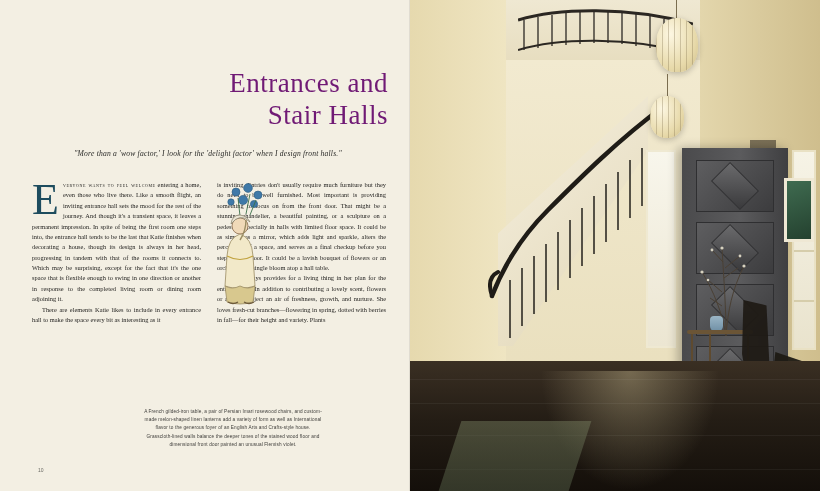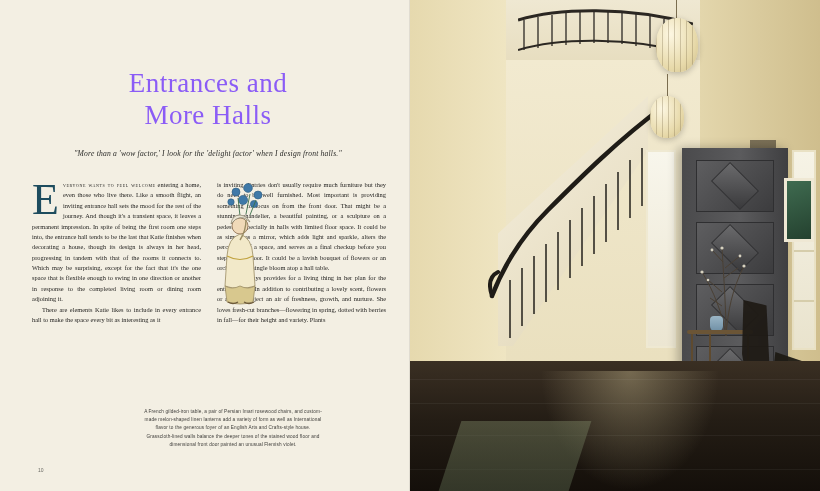--- a/index.html
+++ b/index.html
@@ -38,23 +38,24 @@
   }
 
   .title-block {
     text-align: center;
     margin-top: 58px;
   }
   .title-line {
     font-family: "Liberation Serif", serif;
     font-size: 27px;
     letter-spacing: 0.5px;
-    color: #8b5cf6;
+    color: #701a75;
     line-height: 1.18;
     font-weight: normal;
+    text-align: right;
   }
   .epigraph {
     margin-top: 16px;
     text-align: center;
     font-family: "Liberation Serif", serif;
     font-style: italic;
     font-size: 7.6px;
     color: #2a2a28;
     line-height: 1.55;
     letter-spacing: 0.2px;
@@ -386,21 +387,21 @@
 </head>
 <body>
 
 <div class="spread">
 
   <div class="page-left">
     <div class="page-left-inner">
 
       <div class="title-block">
         <div class="title-line">Entrances and</div>
-        <div class="title-line">More Halls</div>
+        <div class="title-line">Stair Halls</div>
       </div>
 
       <div class="epigraph">"More than a 'wow factor,' I look for the 'delight factor' when I design front halls."</div>
 
       <div class="columns">
         <div class="col">
           <p class="first">
             <span class="dropcap">E</span><span class="smallcaps">veryone wants to feel welcome</span>
             <span>entering a home, even those who live there. Like a smooth flight, an inviting entrance hall sets the mood for the rest of the journey. And though it's a transient space, it leaves a permanent impression. In spite of being the first room one steps into, the entrance hall tends to be the last that Katie finishes when decorating a house, though its design is always in her head, progressing in tandem with that of the rooms it connects to. Which may be surprising, except for the fact that it's the one space that is flexible enough to swing in one direction or another in response to the completed living room or dining room adjoining it.</span>
           </p>

